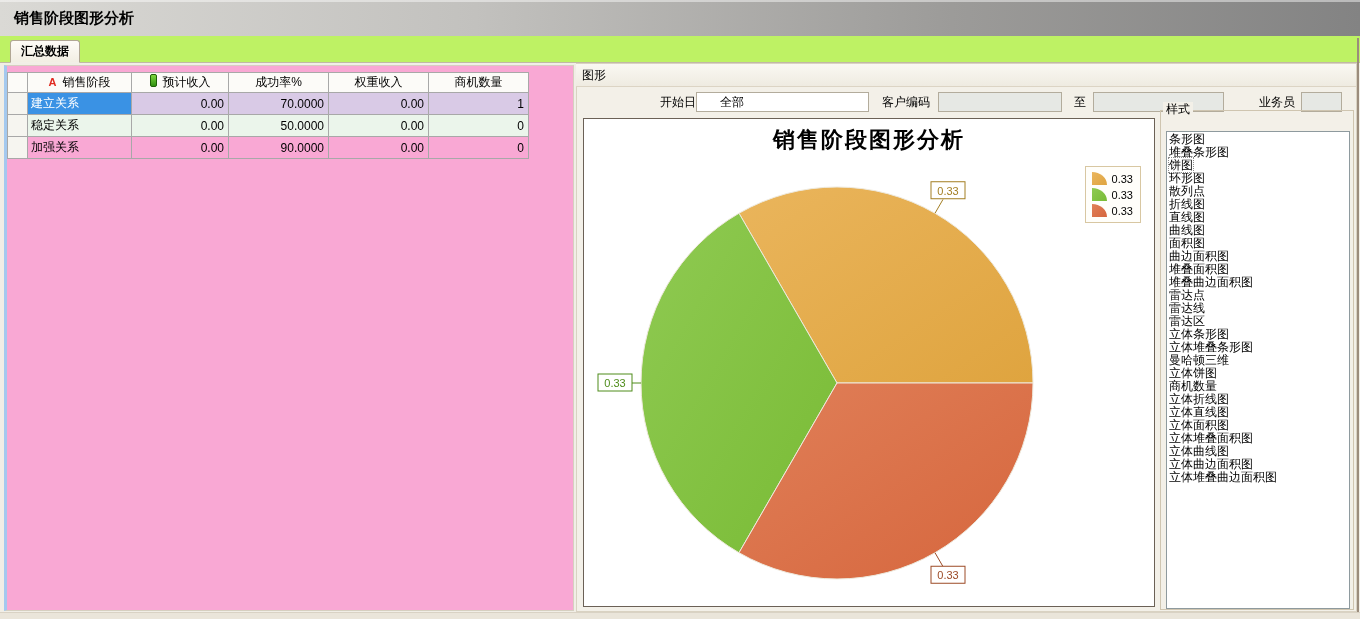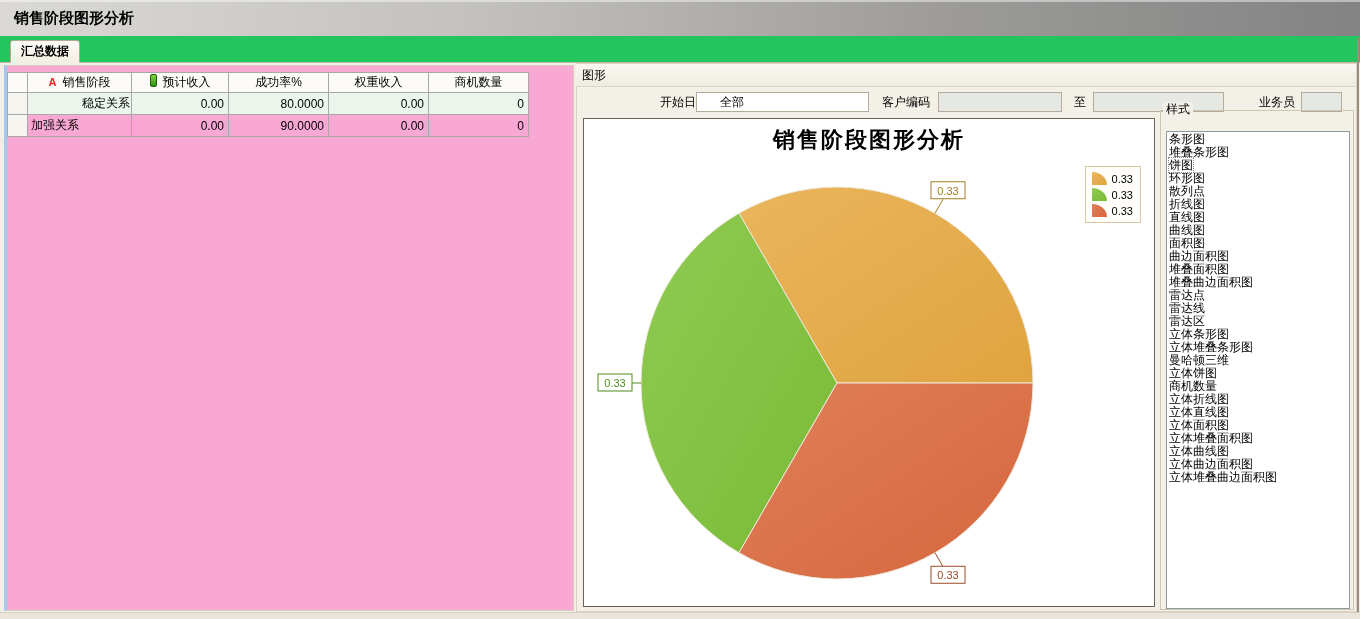--- a/index.html
+++ b/index.html
@@ -6,38 +6,38 @@
   body{font-family:"Liberation Sans","DejaVu Sans",sans-serif;}
   .screen{position:relative;width:1360px;height:619px;background:#F1EEE6;overflow:hidden;font-size:12px;color:#000;}
 
   
   .title-bar{position:absolute;left:0;top:0;width:1360px;height:36px;
     background:linear-gradient(to right,#DAD9D5 0%,#C2C1BE 35%,#9C9B99 70%,#838383 100%);
     box-shadow:inset 0 2px 0 rgba(255,255,255,.45);
     line-height:36px;padding-left:14px;box-sizing:border-box;font-size:15px;font-weight:bold;}
 
   
-  .tab-strip{position:absolute;left:0;top:36px;width:1360px;height:27px;background:#22c55e;border-bottom:1px solid #C1B8A5;box-sizing:border-box;}
+  .tab-strip{position:absolute;left:0;top:36px;width:1360px;height:27px;background:#bef264;border-bottom:1px solid #C1B8A5;box-sizing:border-box;}
   .tab{position:absolute;left:10px;top:4px;height:23px;line-height:21px;padding:0 10px;
     background:linear-gradient(#FEFCF7,#F2EEE3);border:1px solid #B1A794;border-bottom:1px solid #F2EFE7;
     border-radius:3px 3px 0 0;font-weight:bold;box-sizing:border-box;z-index:2;}
 
   
   .left-panel{position:absolute;left:4px;top:65px;width:570px;height:546px;background:#f9a8d4;
     border:1px solid #D6CFC0;border-left:3px solid #A4C9EF;box-sizing:border-box;}
   table.grid{position:absolute;left:0;top:6px;border-collapse:collapse;table-layout:fixed;font-size:12px;}
   table.grid th,table.grid td{border:1px solid #A8A8A8;overflow:hidden;white-space:nowrap;box-sizing:border-box;}
   table.grid th{height:20px;background:#FCFBF8;font-weight:normal;text-align:center;}
   table.grid td{height:22px;}
   td.rowhdr{background:#F6F5F0;}
   td.c-stage{text-align:left;padding-left:3px;}
   td.c-num{text-align:right;padding-right:4px;}
   td.sel-cell{background:#3A92E4;color:#fff;}
   td.sel-row{background:#D9CAE6;}
-  td.alt-row{background:#EBF5EB;text-align:right;}
+  td.alt-row{background:#EBF5EB;}
   .ic-a{color:#E02A20;font-weight:bold;font-size:11px;margin-right:6px;}
   .ic-pill{display:inline-block;width:5px;height:11px;margin-right:6px;vertical-align:-1px;
     background:linear-gradient(#7FD840,#2F9010);border:1px solid #1E6008;border-radius:2px;}
 
   
   .right-box{position:absolute;left:576px;top:63px;width:781px;height:549px;border:1px solid #D9D2C2;background:#F3F0E8;box-sizing:border-box;}
   .group-header{position:absolute;left:576px;top:64px;width:780px;height:23px;line-height:22px;padding-left:6px;
     background:linear-gradient(#FAF8F2,#EFEBE1);border-bottom:1px solid #DCD4C4;box-sizing:border-box;}
   .flabel{position:absolute;top:92px;height:20px;line-height:20px;text-align:right;}
   .inp{position:absolute;top:92px;height:20px;border:1px solid #B3AC9C;background:#fff;
@@ -97,23 +97,31 @@
           <th><span class="ic-a">A</span><span>销售阶段</span></th>
           <th><span class="ic-pill"></span><span>预计收入</span></th>
           <th><span>成功率%</span></th>
           <th><span>权重收入</span></th>
           <th><span>商机数量</span></th>
         </tr>
       </thead>
       <tbody>
           <tr>
             <td class="rowhdr"></td>
+            <td class="c-stage sel-cell">建立关系</td>
+            <td class="c-num sel-row">0.00</td>
+            <td class="c-num sel-row">70.0000</td>
+            <td class="c-num sel-row">0.00</td>
+            <td class="c-num sel-row">1</td>
+          </tr>
+          <tr>
+            <td class="rowhdr"></td>
             <td class="c-stage alt-row">稳定关系</td>
             <td class="c-num alt-row">0.00</td>
-            <td class="c-num alt-row">80.0000</td>
+            <td class="c-num alt-row">50.0000</td>
             <td class="c-num alt-row">0.00</td>
             <td class="c-num alt-row">0</td>
           </tr>
           <tr>
             <td class="rowhdr"></td>
             <td class="c-stage">加强关系</td>
             <td class="c-num">0.00</td>
             <td class="c-num">90.0000</td>
             <td class="c-num">0.00</td>
             <td class="c-num">0</td>

